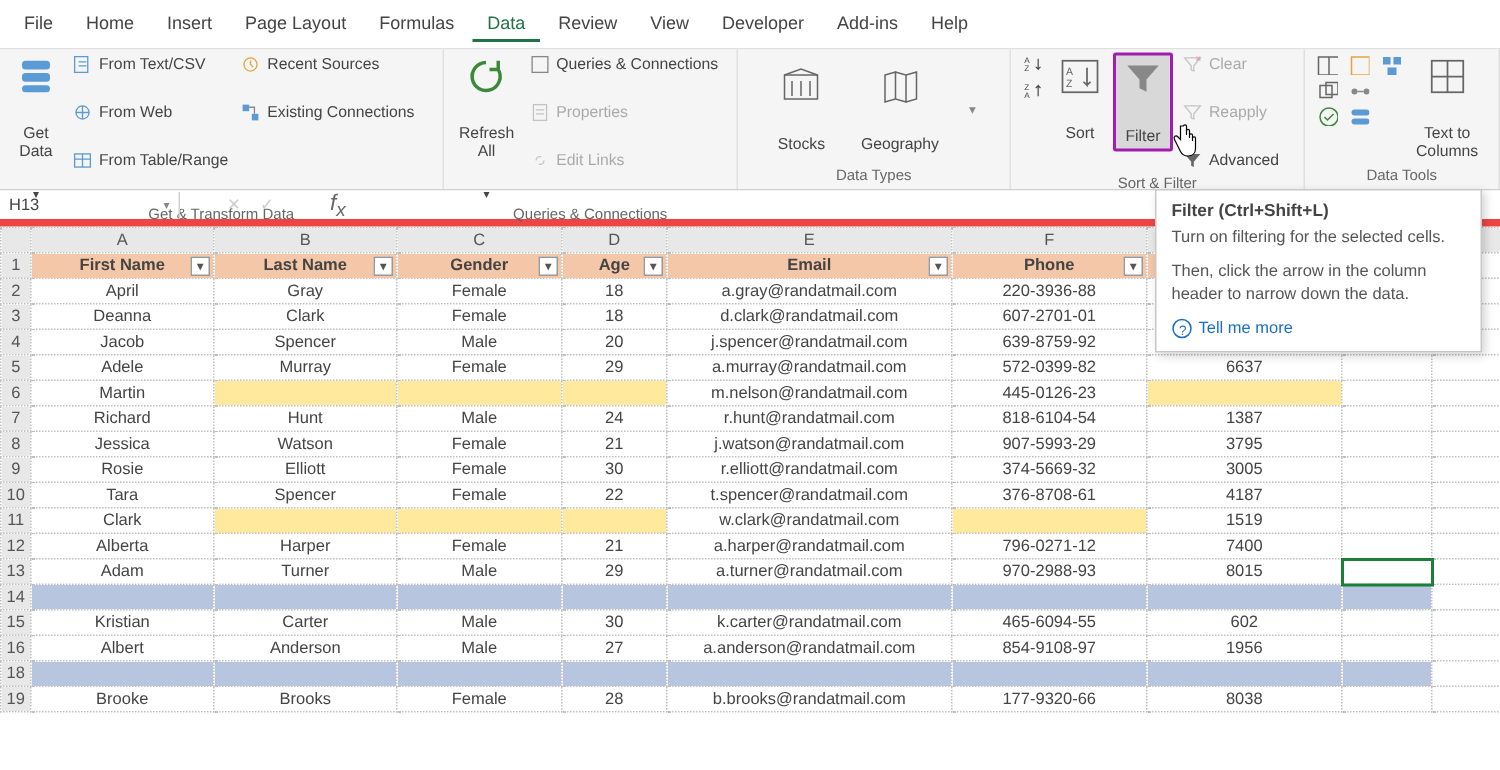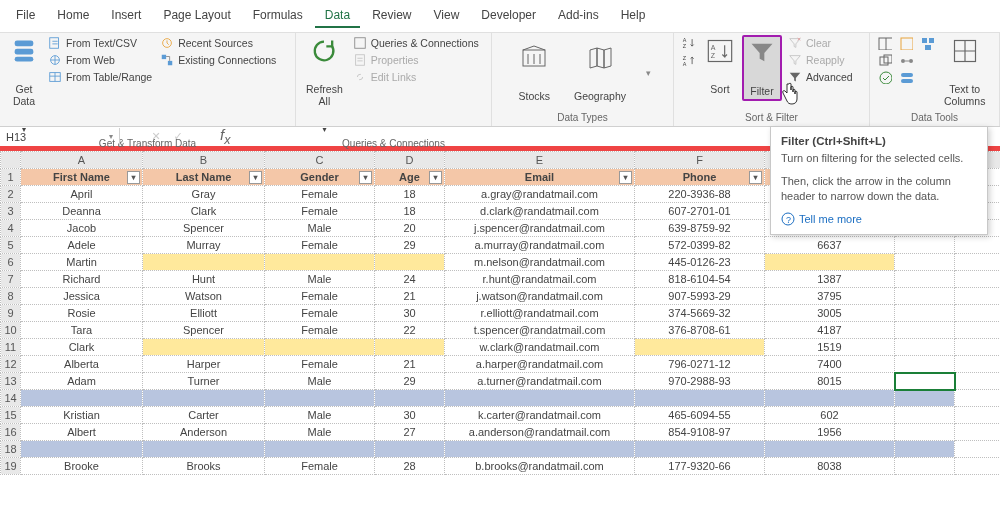--- a/index.html
+++ b/index.html
@@ -6,21 +6,21 @@
 body { background:#fff; font-size:11px; color:#444; overflow:hidden; width:1000px; height:513px; }
 .menubar { display:flex; gap:2px; padding:4px 6px; background:#fff; border-bottom:1px solid #e0e0e0; font-size:12px; }
 .menubar span { padding:4px 10px; cursor:pointer; }
 .menubar span.active { border-bottom:2px solid #217346; color:#217346; }
 .ribbon { display:flex; background:#f5f5f5; border-bottom:1px solid #d0d0d0; height:94px; }
 .rgroup { border-right:1px solid #e0e0e0; padding:2px 6px 0; display:flex; flex-direction:column; justify-content:space-between; }
 .rgroup .body { display:flex; gap:4px; align-items:flex-start; flex:1; }
 .rgroup .label { text-align:center; font-size:10px; color:#666; padding:2px 0 3px; }
 .big { display:flex; flex-direction:column; align-items:center; gap:18px; padding:2px 4px; cursor:pointer; font-size:10.5px; }
 .big svg { width:28px; height:28px; }
-.stk { display:flex; flex-direction:column; gap:1px; }
+.stk { display:flex; flex-direction:column; gap:16px; }
 .sm { display:flex; align-items:center; gap:4px; font-size:10.5px; padding:1px 2px; cursor:pointer; white-space:nowrap; }
 .sm svg { width:14px; height:14px; }
 .sm.dis { color:#aaa; }
 .sm.dis svg { opacity:.45; }
 .big.sel { background:#d8d8d8; border:2px solid #a21caf; border-radius:2px; }
 .namebox-row { display:flex; align-items:center; border-bottom:5px solid #ef4444; background:#fff; height:24px;gap:24px; }
 .namebox { width:120px; border-right:1px solid #d0d0d0; padding:3px 6px; font-size:11px; display:flex; justify-content:space-between; align-items:center; }
 .fx-ctl { display:flex; align-items:center; gap:6px; padding:0 4px; color:#888; }
 .fx-ctl span { width:16px; text-align:center; }
 .fx { font-style:italic; padding:0 6px; font-size:15px; color:#666; }

